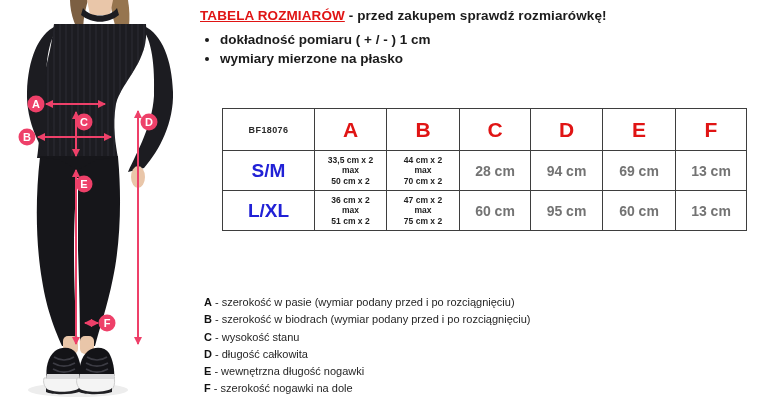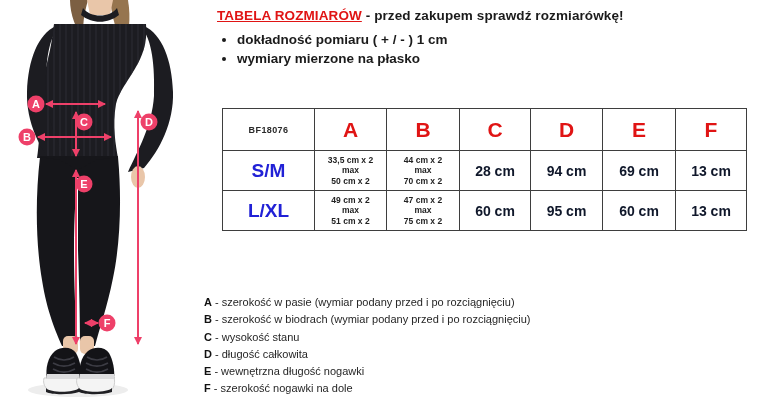--- a/index.html
+++ b/index.html
@@ -1,35 +1,35 @@
 <!DOCTYPE html>
 <html style="--red: #e01414; --blue: #2121d6; --pink: #ee4069;"><head>
 <meta charset="utf-8">
 <style>
   html,body { margin:0; padding:0; background:#fff; }
   body { width:768px; height:413px; font-family:"Liberation Sans","DejaVu Sans",sans-serif; }
   .canvas { position:relative; width:768px; height:413px; background:#fff; overflow:hidden; }
 
   
-  .header { position:absolute; left:217px; top:8px; width:540px; }
+  .header { position:absolute; left:200px; top:8px; width:540px; }
   .title-line { font-size:13.5px; font-weight:bold; color:#1b1b1b; letter-spacing:.1px; }
   .title { color:var(--red); text-decoration:underline; }
   ul.bullets { margin:7px 0 8px 20px; padding:0; font-size:13.5px; font-weight:bold; color:#1b1b1b; line-height:19px; }
   ul.bullets li { margin:0; }
 
   
   table.size-table { position:absolute; left:222px; top:108px; border-collapse:collapse; table-layout:fixed; background:#fff; }
   .size-table td, .size-table th { border:1px solid #3e3e3e; text-align:center; vertical-align:middle; padding:0; background:#fff; }
   .size-table thead tr { height:42px;padding-left:20px; }
   .size-table tbody tr { height:40px; }
   .product-code { font-size:9px; font-weight:bold; color:#2a2a2a; letter-spacing:.4px; }
   .col-letter { font-size:21px; font-weight:bold; color:var(--red); font-family:"Liberation Sans",sans-serif; }
   .size-cell { font-size:19px; font-weight:bold; color:var(--blue); }
   .small-cell { font-size:8.5px; font-weight:bold; color:#222; line-height:10.5px; }
-  .value-cell { font-size:14px; font-weight:bold; color:#0f172a; }
+  .value-cell { font-size:14px; font-weight:bold; color:#737373; }
 
   
   .legend { position:absolute; left:204px; top:294px; font-size:11px; color:#262626; line-height:17.3px; }
   .legend-line b { font-weight:bold; color:#111; }
 
   
   svg.figure { position:absolute; left:0; top:0; }
   .arrow { stroke:var(--pink); stroke-width:2; fill:none; }
   .ah { fill:var(--pink); }
   .badge { fill:var(--pink); }
@@ -187,21 +187,21 @@
             <div>70 cm x 2</div>
           </td>
           <td class="value-cell">28 cm</td>
           <td class="value-cell">94 cm</td>
           <td class="value-cell">69 cm</td>
           <td class="value-cell">13 cm</td>
         </tr>
         <tr>
           <td class="size-cell">L/XL</td>
           <td class="small-cell">
-            <div>49 cm x 2</div>
+            <div>36 cm x 2</div>
             <div>max</div>
             <div>51 cm x 2</div>
           </td>
           <td class="small-cell">
             <div>47 cm x 2</div>
             <div>max</div>
             <div>75 cm x 2</div>
           </td>
           <td class="value-cell">60 cm</td>
           <td class="value-cell">95 cm</td>

